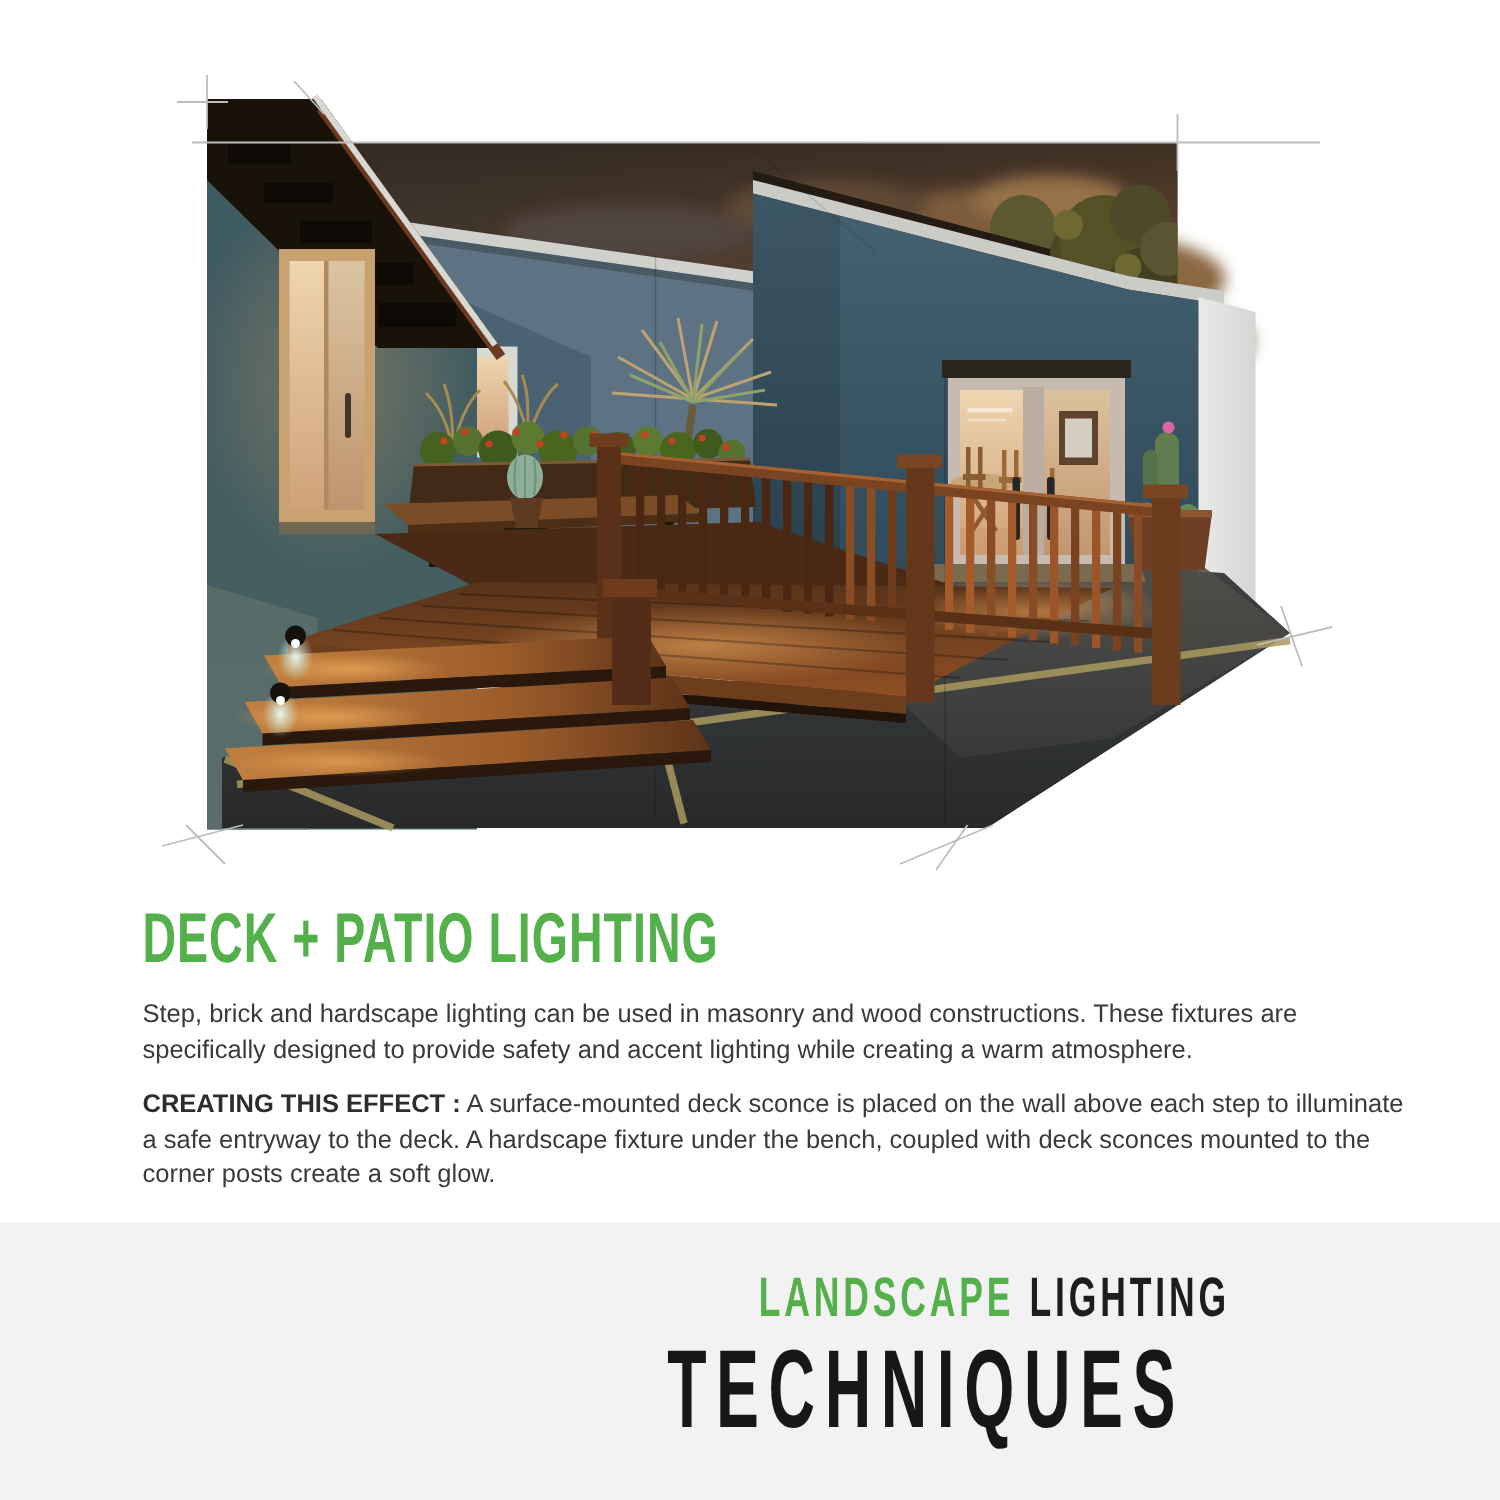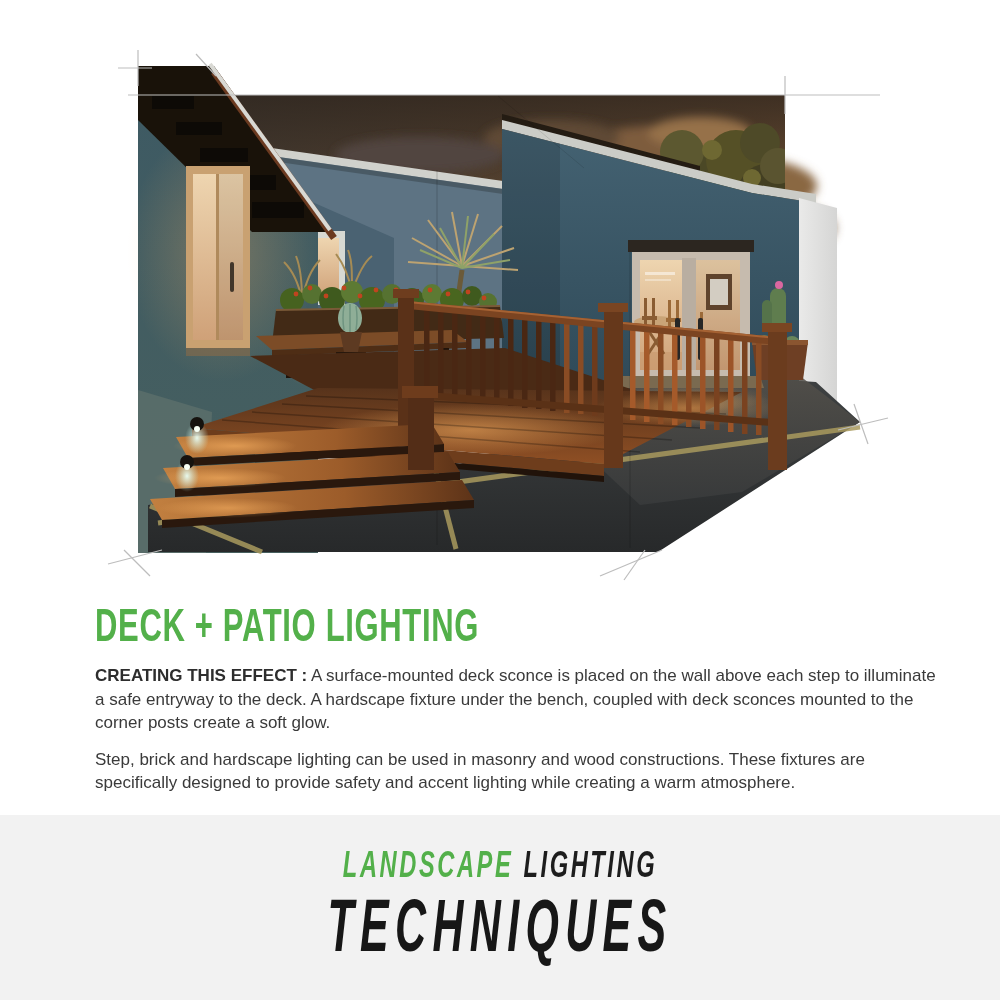--- a/index.html
+++ b/index.html
@@ -11,21 +11,21 @@
   .content { position:absolute; left:95px; top:602px; width:844px; }
   .heading {
     margin:0 0 16px 0; color:#53b04a; font-size:47px; font-weight:bold;
     letter-spacing:1px; white-space:nowrap;
     transform:scaleX(.66); transform-origin:0 50%; line-height:46px;
   }
   .content p { margin:0 0 13px 0; font-size:17px; line-height:23.5px; color:#3a3a3a; }
   .content p strong { color:#2d2d2d; }
   .footer {
     position:absolute; left:0; top:815px; width:1000px; height:185px;
-    background:#f2f2f2; text-align:center;font-style:italic;
+    background:#f2f2f2; text-align:right;
   }
   .brand-line {
     margin-top:31px; font-size:37px; font-weight:bold; letter-spacing:4px;
     white-space:nowrap; transform:scaleX(.64); line-height:37px;
   }
   .brand-word-green { color:#53b04a; margin-right:16px; }
   .brand-word-dark { color:#1d1d1d; }
   .big-title {
     margin-top:8px; font-size:74px; font-weight:800; letter-spacing:11px;
     color:#171717; white-space:nowrap; transform:scaleX(.58); line-height:70px;
@@ -391,25 +391,25 @@
         <line x1="854" y1="404" x2="868" y2="444"></line>
       <line x1="108" y1="564" x2="162" y2="550"></line>
         <line x1="124" y1="550" x2="150" y2="576"></line>
       <line x1="600" y1="576" x2="662" y2="550"></line>
         <line x1="645" y1="550" x2="624" y2="580"></line>
     </g>
   </svg>
 
   <section class="content">
     <h1 class="heading">DECK + PATIO LIGHTING</h1>
+    <p>Step, brick and hardscape lighting can be used in masonry and wood constructions. These fixtures are specifically designed to provide safety and accent lighting while creating a warm atmosphere.</p>
     <p>
       <strong>CREATING THIS EFFECT :</strong>
       <span>A surface-mounted deck sconce is placed on the wall above each step to illuminate a safe entryway to the deck. A hardscape fixture under the bench, coupled with deck sconces mounted to the corner posts create a soft glow.</span>
     </p>
-    <p>Step, brick and hardscape lighting can be used in masonry and wood constructions. These fixtures are specifically designed to provide safety and accent lighting while creating a warm atmosphere.</p>
   </section>
 
   <footer class="footer">
     <div class="brand-line">
       <span class="brand-word-green">LANDSCAPE</span><span class="brand-word-dark">LIGHTING</span>
     </div>
     <div class="big-title">TECHNIQUES</div>
   </footer>
 
 </div>

